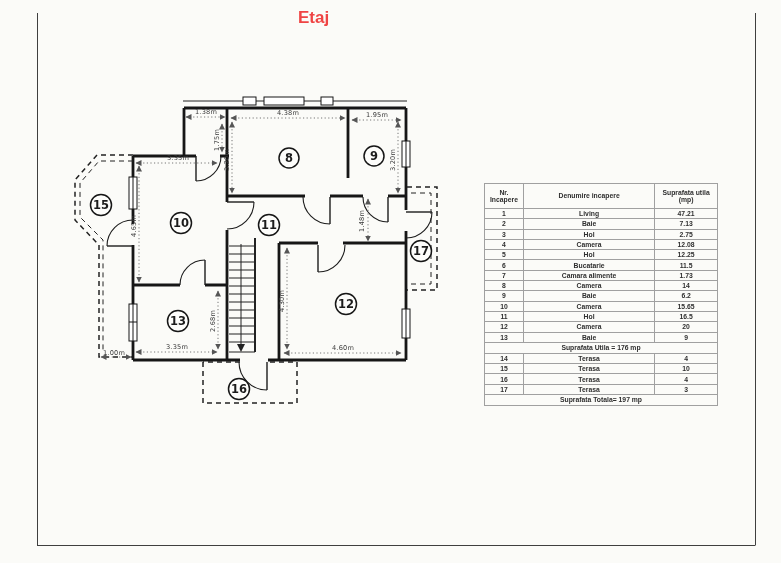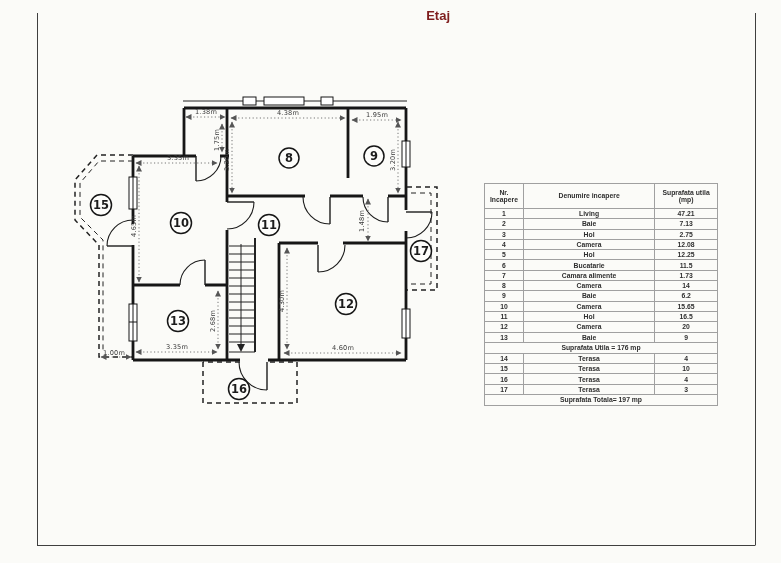--- a/index.html
+++ b/index.html
@@ -7,22 +7,22 @@
     width:781px;height:563px;position:relative;overflow:hidden;
     background:#fbfbf8;
     font-family:"Liberation Sans", sans-serif;
     color:#2b2b2b;
   }
   #plan-svg{position:absolute;left:0;top:0;}
   svg text{font-family:"DejaVu Sans", sans-serif;}
   .room-num{font-size:11.5px;font-weight:600;fill:#1c1c1c;}
   .dim-label{font-size:6.6px;fill:#3a3a3a;letter-spacing:.2px;}
   #page-title{
-    position:absolute;left:298px;top:8px;width:152px;text-align:right;
-    font-size:13px;font-weight:700;color:#7f1d1d;
+    position:absolute;left:298px;top:8px;width:152px;text-align:left;
+    font-size:17px;font-weight:700;color:#ef4444;
   }
   #area-table-wrap{position:absolute;left:484px;top:183px;width:234px;}
   table.area{
     border-collapse:collapse;width:100%;
     font-size:6.8px;color:#2e2e2e;
   }
   table.area td,table.area th{
     border:0.5px solid #a0a0a0;
     text-align:center;vertical-align:middle;
     padding:0 1px;height:9.3px;line-height:1.05;

